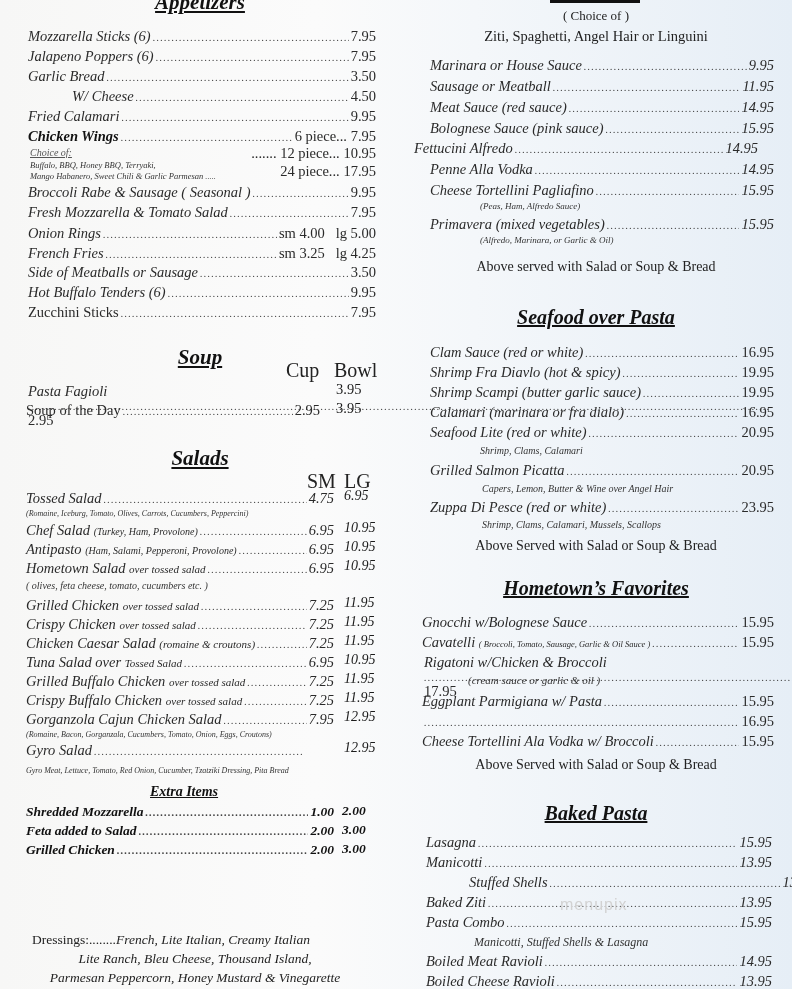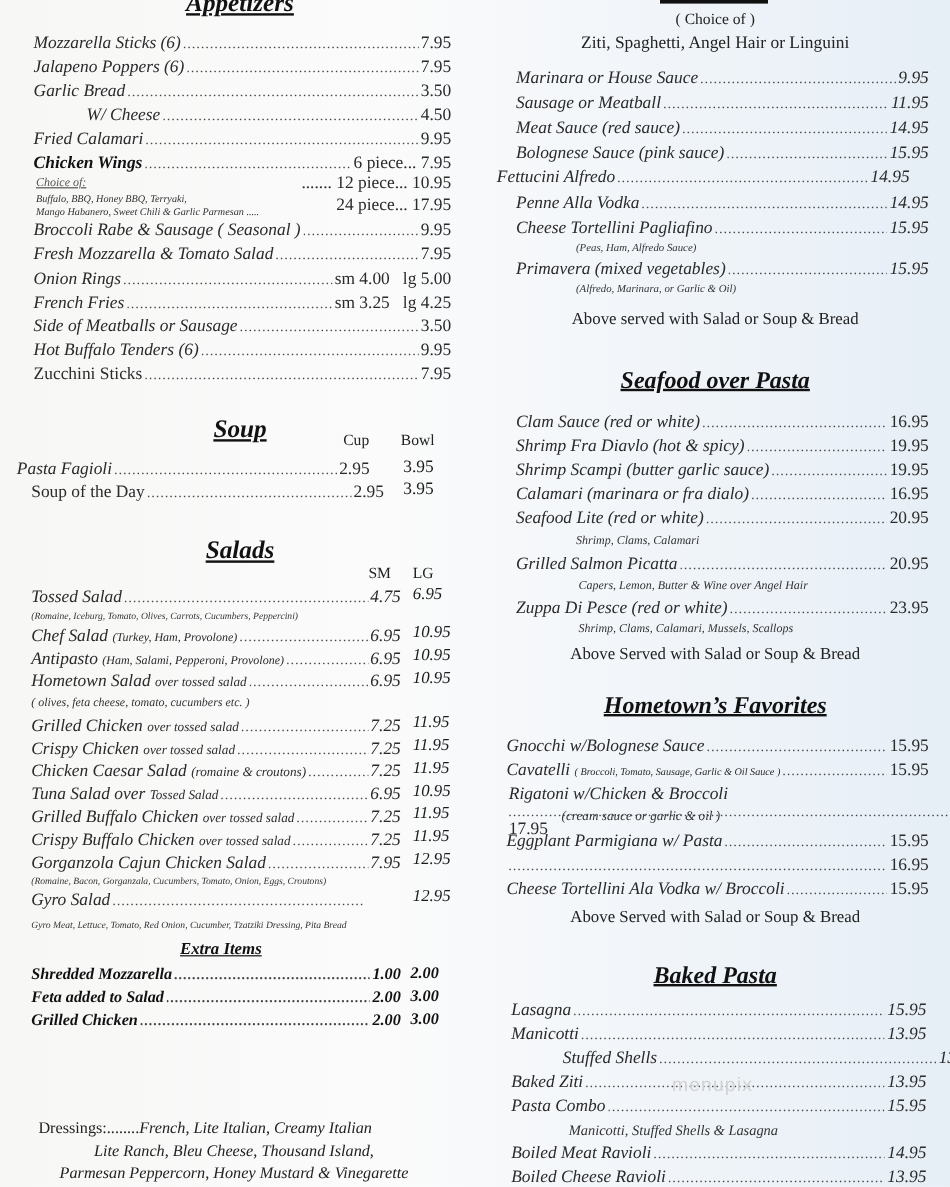--- a/index.html
+++ b/index.html
@@ -20,21 +20,21 @@
   .row { position:absolute; display:flex; align-items:baseline; white-space:nowrap; font-size:14.5px; font-style:italic; color:#2a2a2a; }
   .row .name { flex:0 0 auto; }
   .row .dots { flex:1 1 auto; overflow:hidden; letter-spacing:1px; font-size:11px; color:#444; margin:0 2px; }
   .row .dots::before { content:"......................................................................................................................................................................................................"; }
   .row .price { flex:0 0 auto; font-style:normal; }
   .row .price.it { font-style:italic; }
   .note { position:absolute; font-size:9px; font-style:italic; color:#333; white-space:nowrap; }
   .center { position:absolute; text-align:center; white-space:nowrap; font-size:14px; color:#222; }
   .bold { font-weight:bold; color:#111; }
   .upright { font-style:normal; }
-  .hdr { position:absolute; font-size:13px; color:#222; }
+  .hdr { position:absolute; font-size:20px; color:#222; }
   .watermark { position:absolute; left:560px; top:896px; font-family:"Liberation Sans", sans-serif; font-size:16px; color:#d2d2d2; letter-spacing:1px; }
 </style>
 </head>
 <body>
 
 <div id="left" class="col">
 
   <div class="abs sect-title" style="left:140px; top:-10px; width:120px;">Appetizers</div>
 
   <div class="row" style="left:28px; top:28px; width:348px;">
@@ -106,21 +106,21 @@
   </div>
   <div class="row" style="left:28px; top:304px; width:348px;">
     <span class="name upright">Zucchini Sticks</span>
       <span class="dots"></span>
       <span class="price">7.95</span>
   </div>
 
   <div class="abs sect-title" style="left:160px; top:345px; width:80px;">Soup</div>
   <div class="hdr" style="left:286px; top:359px;">Cup</div>
   <div class="hdr" style="left:334px; top:359px;">Bowl</div>
-  <div class="row" style="left:14px; top:383px; width:294px;">
+  <div class="row" style="left:26px; top:383px; width:294px;flex-direction:column;">
     <span class="name">Pasta Fagioli</span>
       <span class="dots"></span>
       <span class="price">2.95</span>
   </div>
   <div class="abs" style="left:336px; top:381px; font-size:14.5px;">3.95</div>
   <div class="row" style="left:26px; top:402px; width:294px;">
     <span class="name upright">Soup of the Day</span>
       <span class="dots"></span>
       <span class="price">2.95</span>
   </div>

